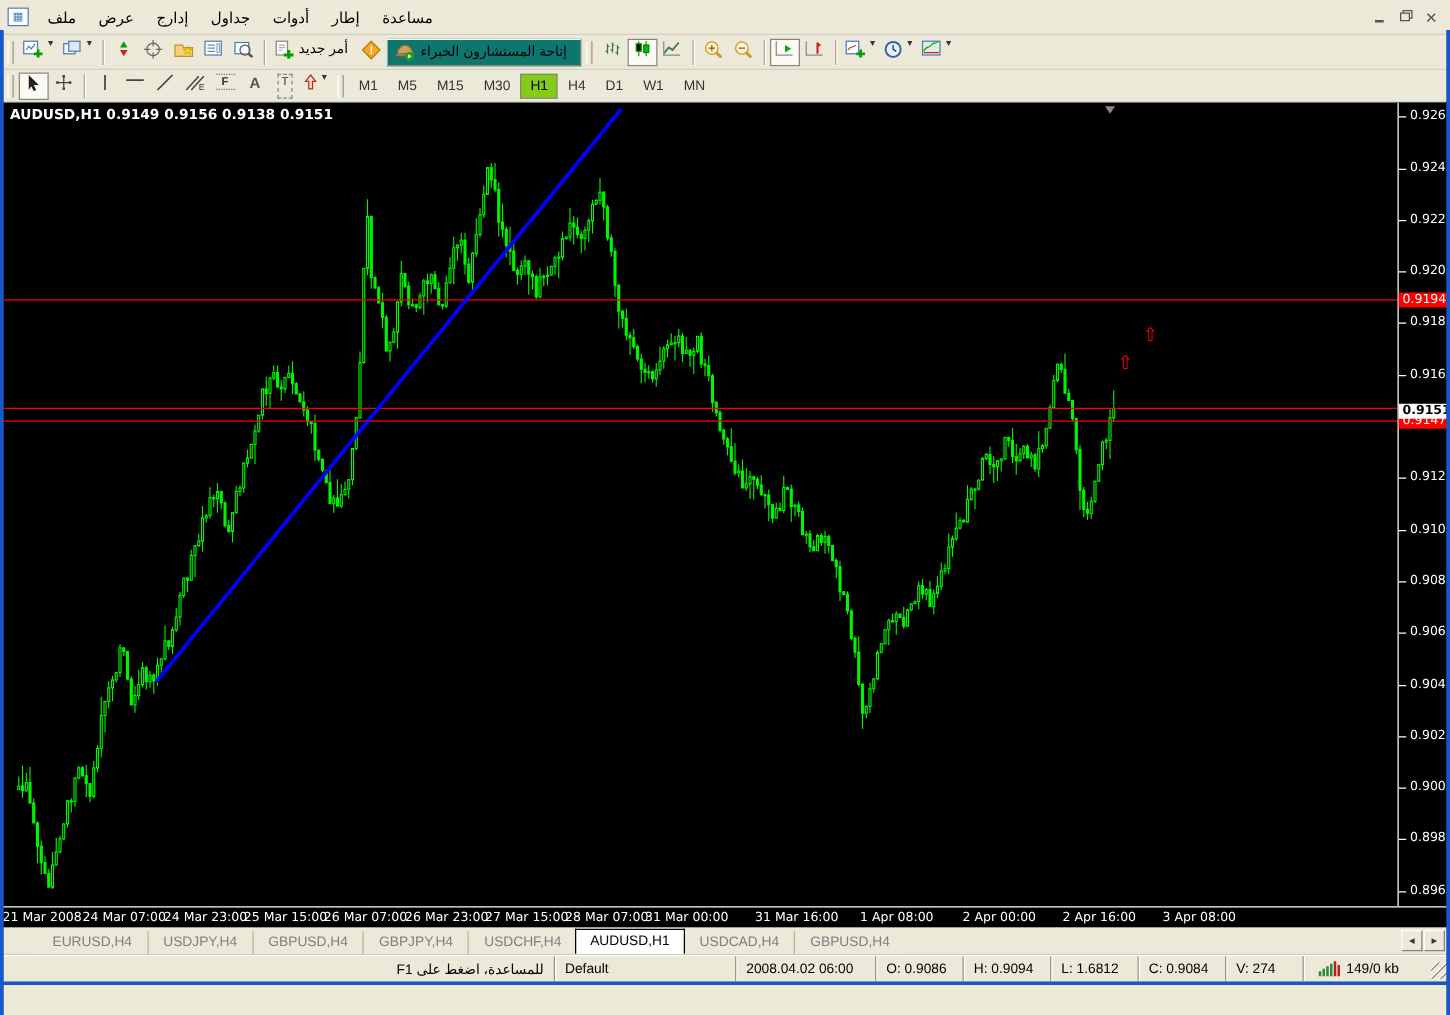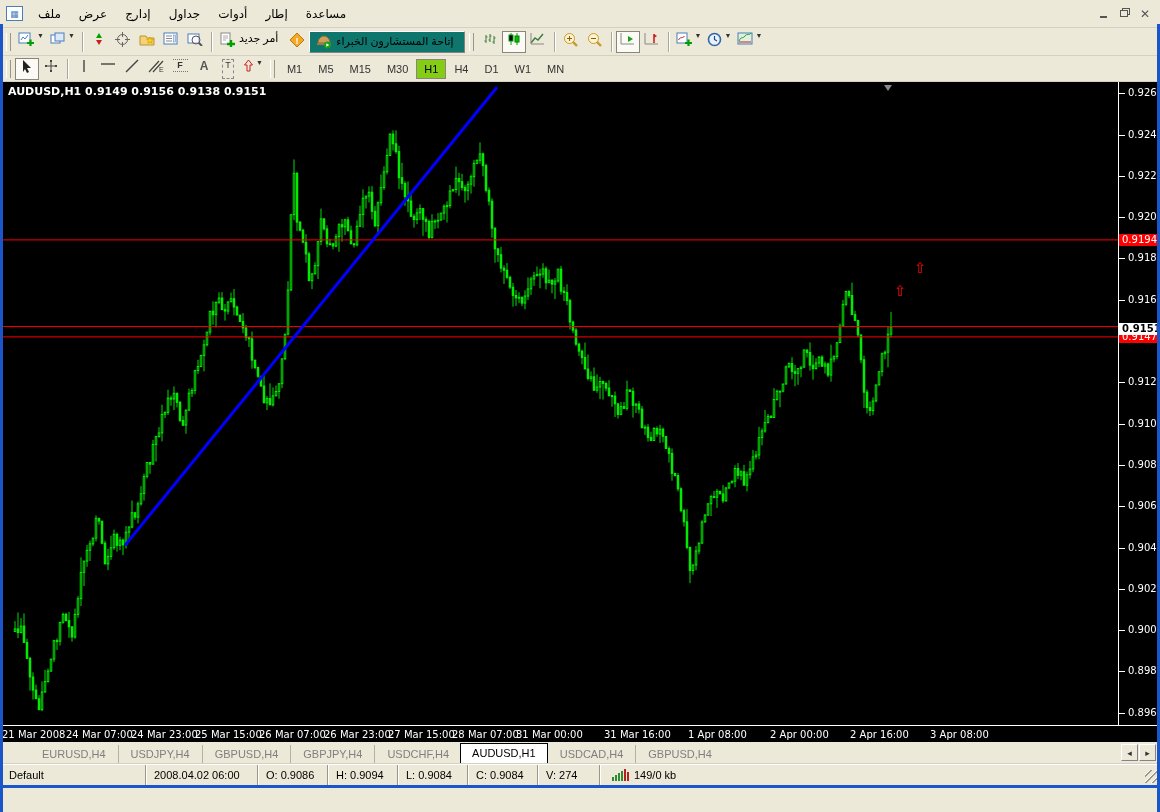--- a/index.html
+++ b/index.html
@@ -971,25 +971,26 @@
     <span class="tab active">AUDUSD,H1</span>
     <span class="tab">USDCAD,H4</span>
     <span class="tab">GBPUSD,H4</span>
     <span class="tabscroll">
       <span class="tsbtn">◂</span>
       <span class="tsbtn">▸</span>
     </span>
   </div>
 
   <div class="statusbar">
+    <span class="spane first">للمساعدة، اضغط على F1</span>
     <span class="spane" style="width:145px">Default</span>
     <span class="spane" style="width:112px">2008.04.02 06:00</span>
     <span class="spane" style="width:70px">O: 0.9086</span>
     <span class="spane" style="width:70px">H: 0.9094</span>
-    <span class="spane" style="width:70px">L: 0.9084</span>
+    <span class="spane" style="width:70px">L: 1.6812</span>
     <span class="spane" style="width:70px">C: 0.9084</span>
     <span class="spane" style="width:62px">V: 274</span>
     <span class="spane" style="width:118px">
       <span class="sigbars">
         <i style="height:4px;background:#2e8b2e"></i>
           <i style="height:6px;background:#2e8b2e"></i>
           <i style="height:8px;background:#2e8b2e"></i>
           <i style="height:10px;background:#2e8b2e"></i>
           <i style="height:12px;background:#b22222"></i>
           <i style="height:9px;background:#b22222"></i>

